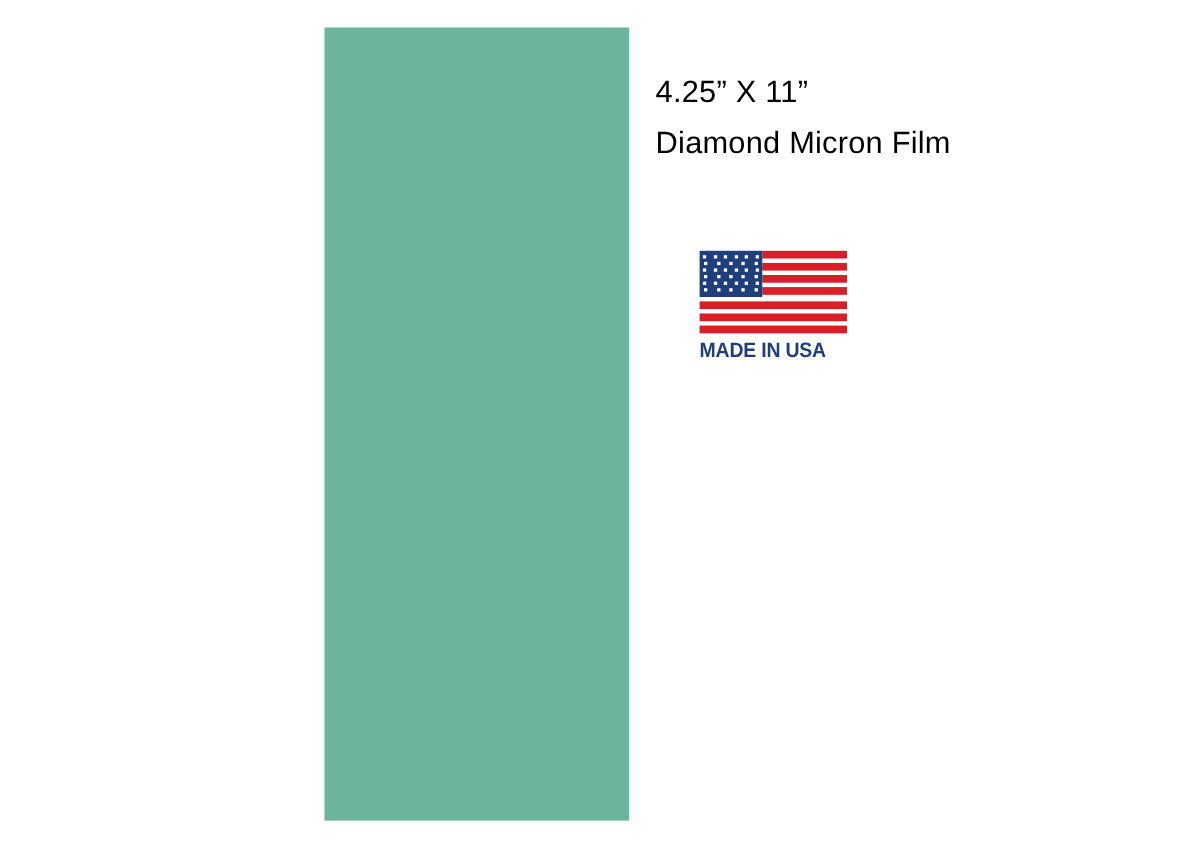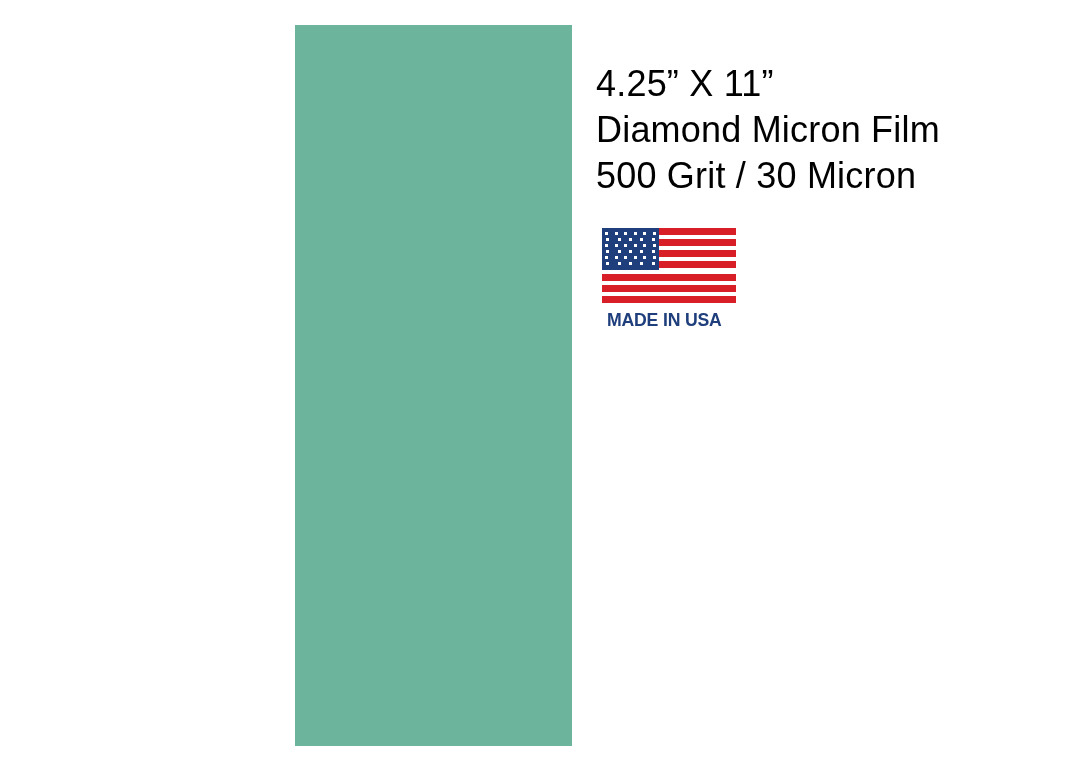--- a/index.html
+++ b/index.html
@@ -27,34 +27,33 @@
   }
 
   
   #product-info {
     position: absolute;
     left: 596px;
     top: 61px;
     width: 420px;
   }
   .info-line {
-    font-size: 36px;
+    font-size: 28px;
     line-height: 46px;
     color: #000000;
     white-space: nowrap;
     letter-spacing: 0.2px;
   }
 
   
   #made-in-usa-badge {
     position: absolute;
-    left: 602px;
+    left: 636px;
     top: 228px;
     width: 134px;
-    text-align: center;
   }
 
   .flag {
     position: relative;
     width: 134px;
     height: 76px;
   }
   .flag-stripe {
     position: absolute;
     left: 0;
@@ -101,21 +100,20 @@
   }
 </style>
 </head>
 <body>
 
 <div id="product-swatch"></div>
 
 <div id="product-info">
   <div class="info-line">4.25” X 11”</div>
   <div class="info-line">Diamond Micron Film</div>
-  <div class="info-line">500 Grit / 30 Micron</div>
 </div>
 
 <div id="made-in-usa-badge">
 
   <div class="flag">
     <div class="flag-stripe short" style="top:0px;"></div>
     <div class="flag-stripe short" style="top:11px;"></div>
     <div class="flag-stripe short" style="top:22px;"></div>
     <div class="flag-stripe short" style="top:33px;"></div>
     <div class="flag-stripe" style="top:46px;"></div>

